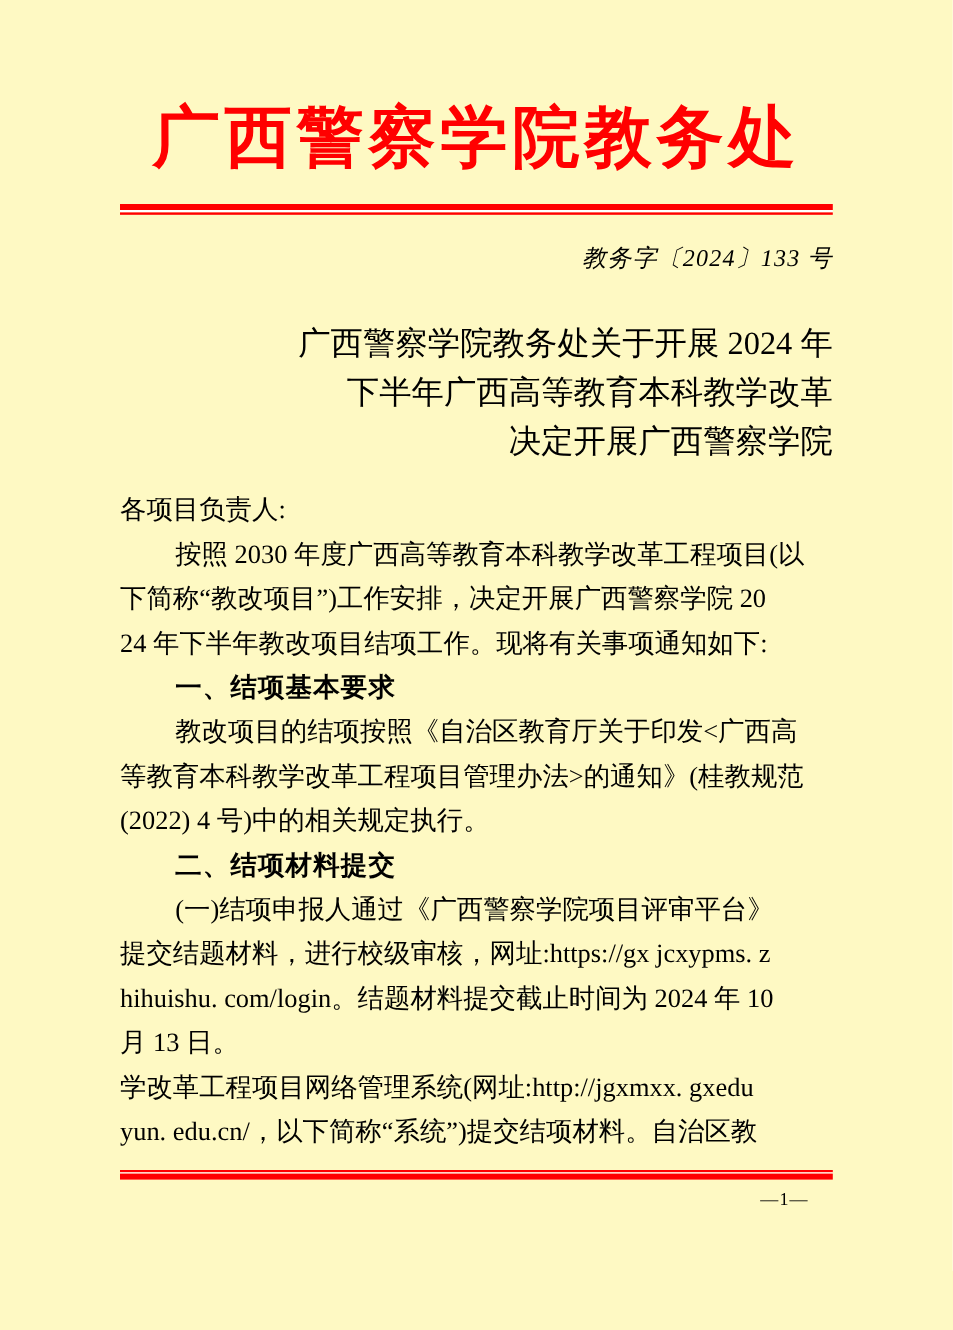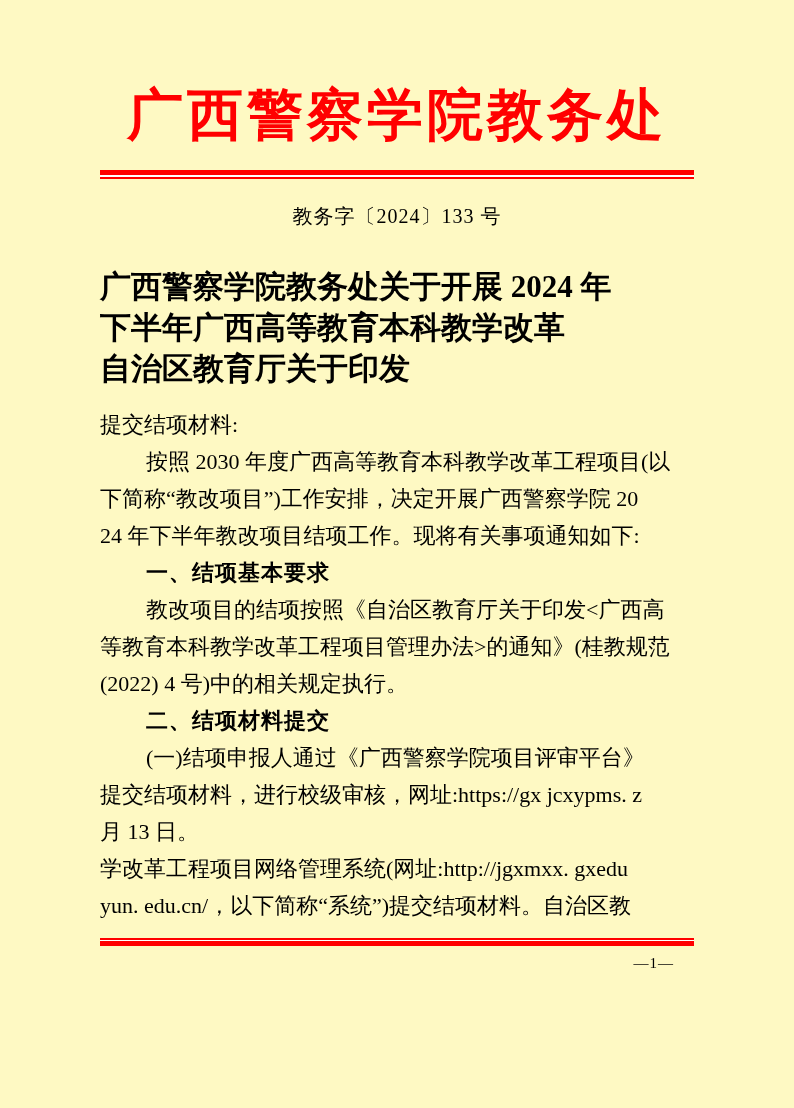--- a/index.html
+++ b/index.html
@@ -30,32 +30,33 @@
     white-space: nowrap;
   }
   .red-rule-top {
     margin-top: 22px;
   }
   .red-rule-top .bar-thick { height: 5px; background: #ff0000; }
   .red-rule-top .bar-gap   { height: 2px; background: #ffffff; }
   .red-rule-top .bar-thin  { height: 2px; background: #ff0000; }
   .doc-number {
     margin-top: 24px;
-    text-align: center;
+    text-align: right;
     font-size: 20px;
     line-height: 26px;
+    font-style: italic;
     letter-spacing: 1px;
     white-space: nowrap;
   }
   .notice-title {
     margin-top: 37px;
-    text-align: left;
-    font-size: 31px;
+    text-align: right;
+    font-size: 27px;
     line-height: 41px;
-    font-weight: bold;
+    font-weight: normal;
     white-space: nowrap;
   }
   .doc-body {
     margin-top: 17px;
     font-size: 22px;
   }
   .doc-body .line {
     height: 37px;
     line-height: 37px;
     white-space: nowrap;
@@ -95,35 +96,36 @@
     <div class="bar-thick"></div>
     <div class="bar-gap"></div>
     <div class="bar-thin"></div>
   </div>
 
   <div class="doc-number">教务字〔2024〕133 号</div>
 
   <div class="notice-title">
     <div>广西警察学院教务处关于开展 2024 年</div>
     <div>下半年广西高等教育本科教学改革</div>
-    <div>自治区教育厅关于印发</div>
+    <div>决定开展广西警察学院</div>
   </div>
 
   <div class="doc-body" id="body-lines">
-      <div class="line">提交结项材料:</div>
+      <div class="line">各项目负责人:</div>
       <div class="line indent">按照 2030 年度广西高等教育本科教学改革工程项目(以</div>
       <div class="line">下简称“教改项目”)工作安排，决定开展广西警察学院 20</div>
       <div class="line">24 年下半年教改项目结项工作。现将有关事项通知如下:</div>
       <div class="line indent heading">一、结项基本要求</div>
       <div class="line indent">教改项目的结项按照《自治区教育厅关于印发&lt;广西高</div>
       <div class="line">等教育本科教学改革工程项目管理办法&gt;的通知》(桂教规范</div>
       <div class="line">(2022) 4 号)中的相关规定执行。</div>
       <div class="line indent heading">二、结项材料提交</div>
       <div class="line indent">(一)结项申报人通过《广西警察学院项目评审平台》</div>
-      <div class="line">提交结项材料，进行校级审核，网址:https://gx jcxypms. z</div>
+      <div class="line">提交结题材料，进行校级审核，网址:https://gx jcxypms. z</div>
+      <div class="line">hihuishu. com/login。结题材料提交截止时间为 2024 年 10</div>
       <div class="line">月 13 日。</div>
       <div class="line">学改革工程项目网络管理系统(网址:http://jgxmxx. gxedu</div>
       <div class="line">yun. edu.cn/，以下简称“系统”)提交结项材料。自治区教</div>
     </div>
 
   <div class="red-rule-bottom">
     <div class="bar-thin"></div>
     <div class="bar-gap"></div>
     <div class="bar-thick"></div>
   </div>

